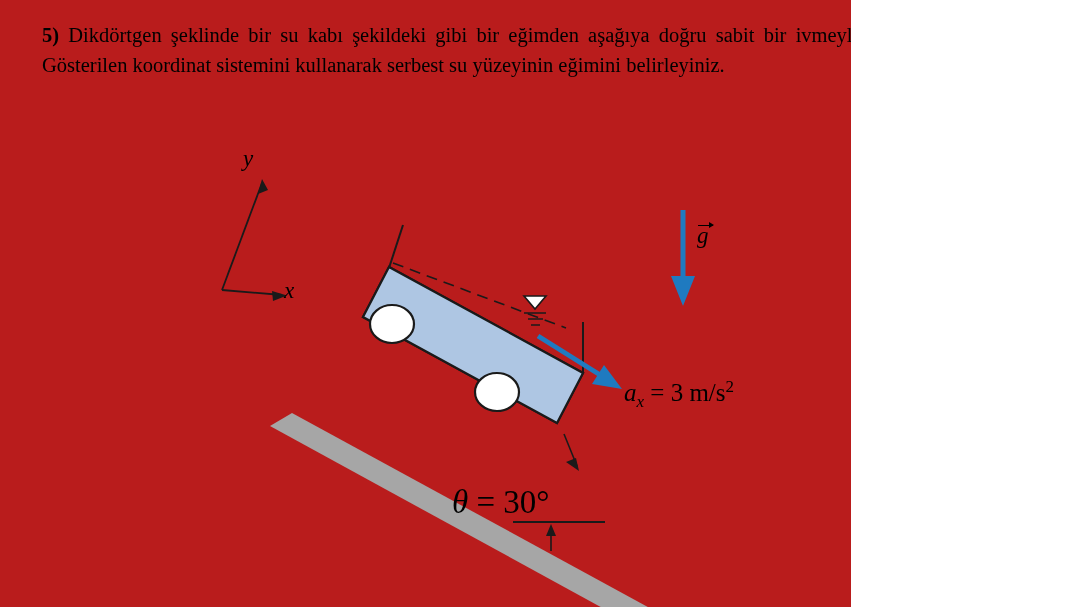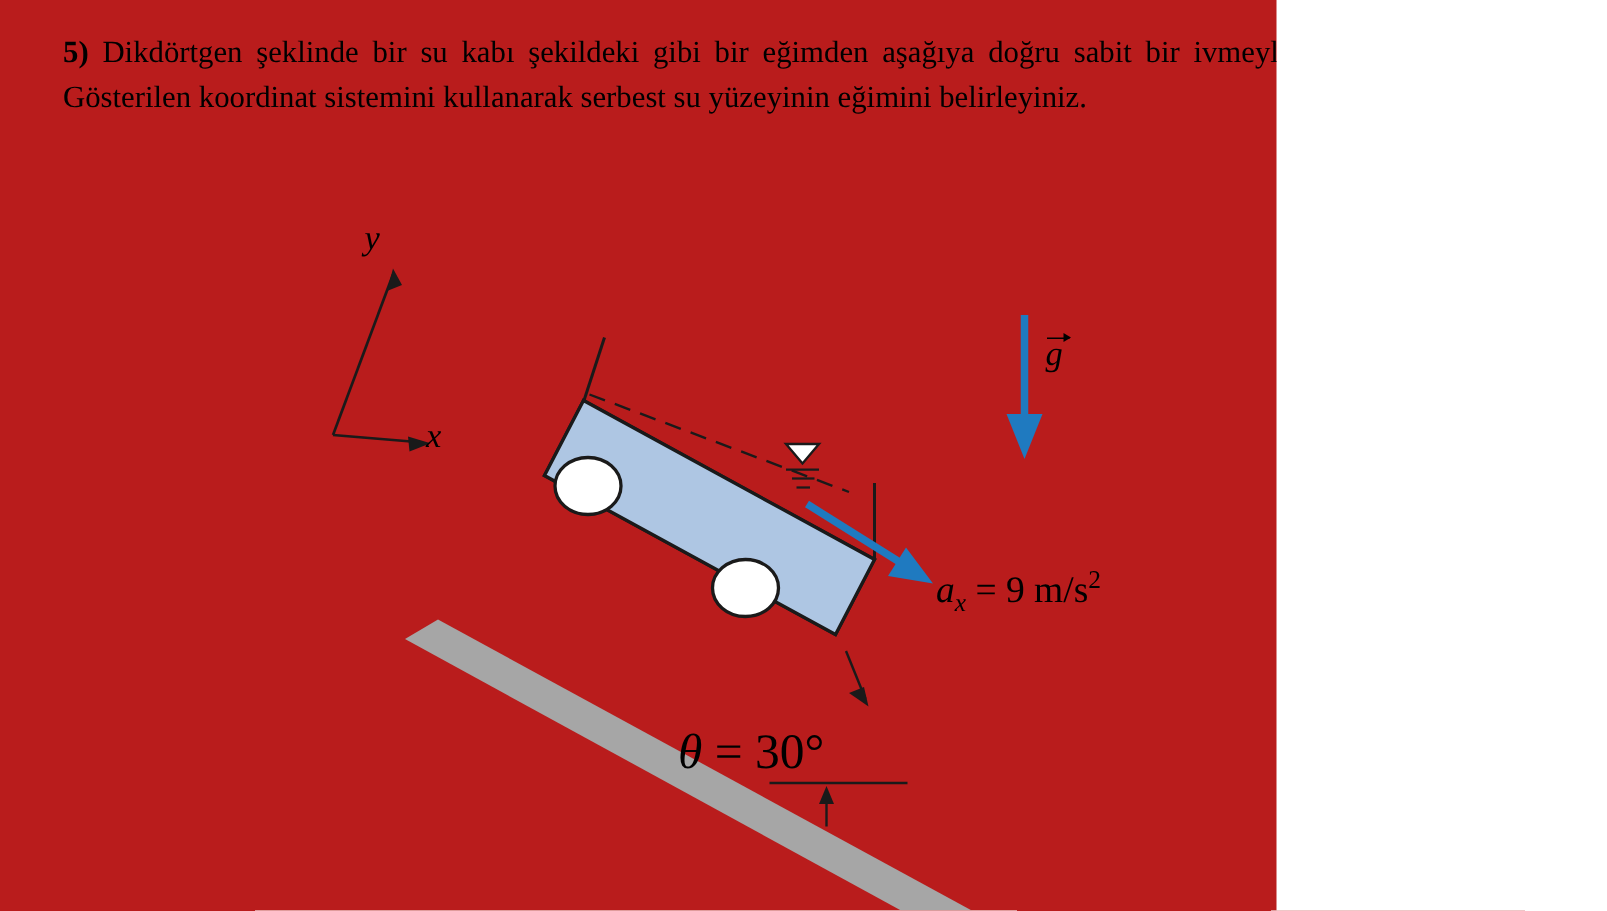--- a/index.html
+++ b/index.html
@@ -161,21 +161,21 @@
     <div class="fig-label lbl-y">y</div>
     <div class="fig-label lbl-x">x</div>
 
     <div class="fig-label lbl-g">
       <span class="vecbar"></span>
       <span class="vechead"></span>
       <span>g</span>
     </div>
 
     <div class="fig-label lbl-ax">
-      <span class="ital">a</span><sub class="sm">x</sub><span> = 9 m/s</span><sup class="sm">2</sup>
+      <span class="ital">a</span><sub class="sm">x</sub><span> = 3 m/s</span><sup class="sm">2</sup>
     </div>
 
     <div class="fig-label lbl-theta">
       <span class="ital">θ</span><span> = 30°</span>
     </div>
 
   </div>
 </div>
 
 </body></html>

